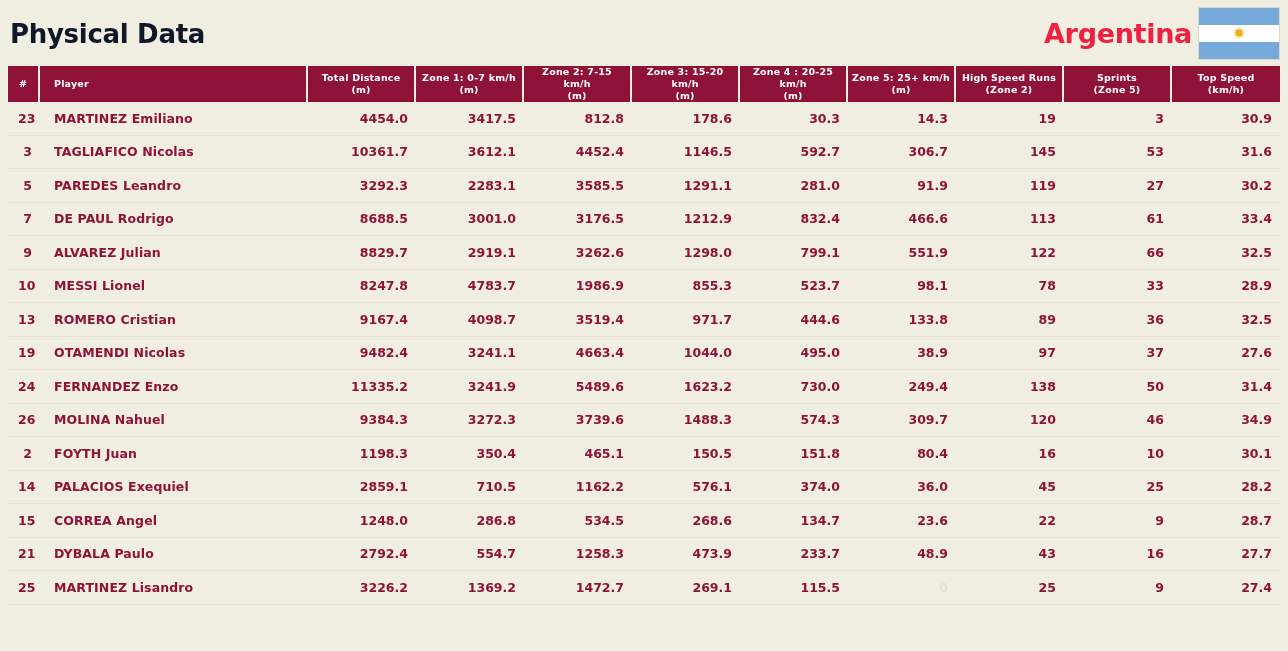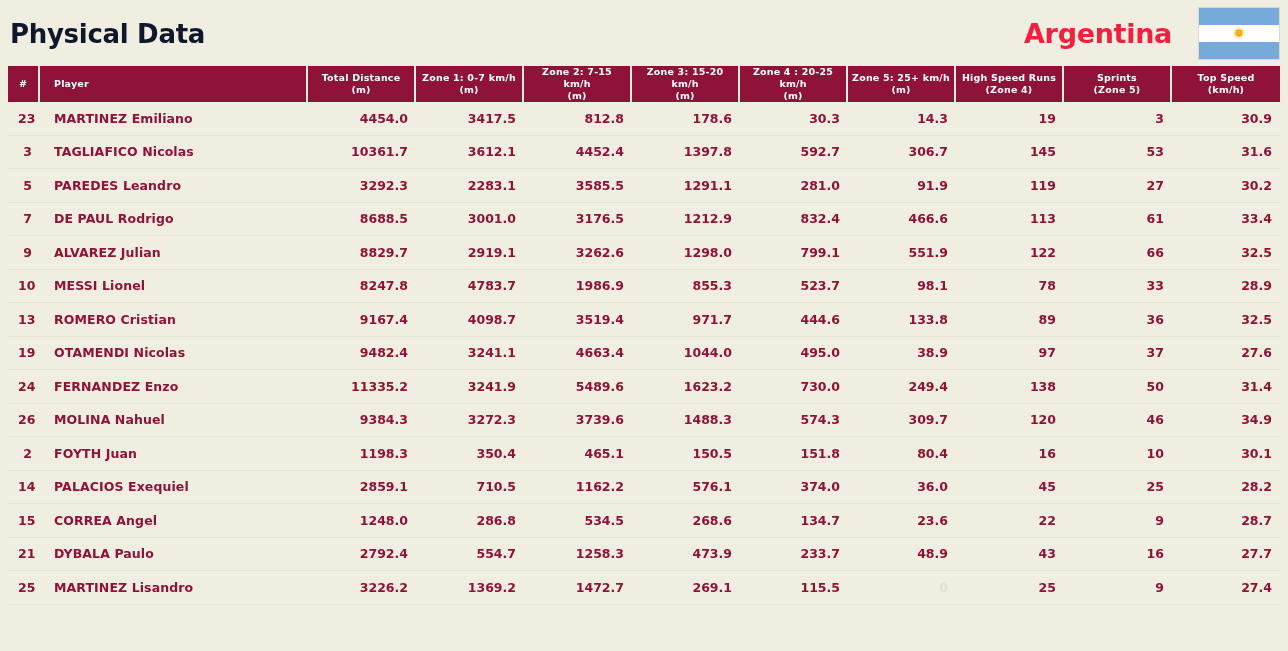--- a/index.html
+++ b/index.html
@@ -35,21 +35,21 @@
     font-size: 26px;
     font-weight: bold;
     color: #0f172a;
     letter-spacing: -0.3px;
     line-height: 1;
     margin-top: 2px;
   }
   .brand-wrap {
     display: flex;
     align-items: center;
-    gap: 26px;
+    gap: 6px;
   }
   .country-name {
     font-size: 27px;
     font-weight: bold;
     color: #f0203e;
     letter-spacing: -0.3px;
     line-height: 1;
   }
   .flag {
     width: 82px;
@@ -196,21 +196,21 @@
           <th class="col-val">
             <span>Zone 4 : 20-25 km/h</span>
             <span class="hdr-line2">(m)</span>
           </th>
           <th class="col-val">
             <span>Zone 5: 25+ km/h</span>
             <span class="hdr-line2">(m)</span>
           </th>
           <th class="col-val">
             <span>High Speed Runs</span>
-            <span class="hdr-line2">(Zone 4)</span>
+            <span class="hdr-line2">(Zone 2)</span>
           </th>
           <th class="col-val">
             <span>Sprints</span>
             <span class="hdr-line2">(Zone 5)</span>
           </th>
           <th class="col-val">
             <span>Top Speed</span>
             <span class="hdr-line2">(km/h)</span>
           </th>
         </tr>
@@ -228,21 +228,21 @@
             <td class="num">19</td>
             <td class="num">3</td>
             <td class="num">30.9</td>
           </tr>
           <tr>
             <td class="num">3</td>
             <td class="player">TAGLIAFICO Nicolas</td>
             <td class="num">10361.7</td>
             <td class="num">3612.1</td>
             <td class="num">4452.4</td>
-            <td class="num">1397.8</td>
+            <td class="num">1146.5</td>
             <td class="num">592.7</td>
             <td class="num">306.7</td>
             <td class="num">145</td>
             <td class="num">53</td>
             <td class="num">31.6</td>
           </tr>
           <tr>
             <td class="num">5</td>
             <td class="player">PAREDES Leandro</td>
             <td class="num">3292.3</td>

